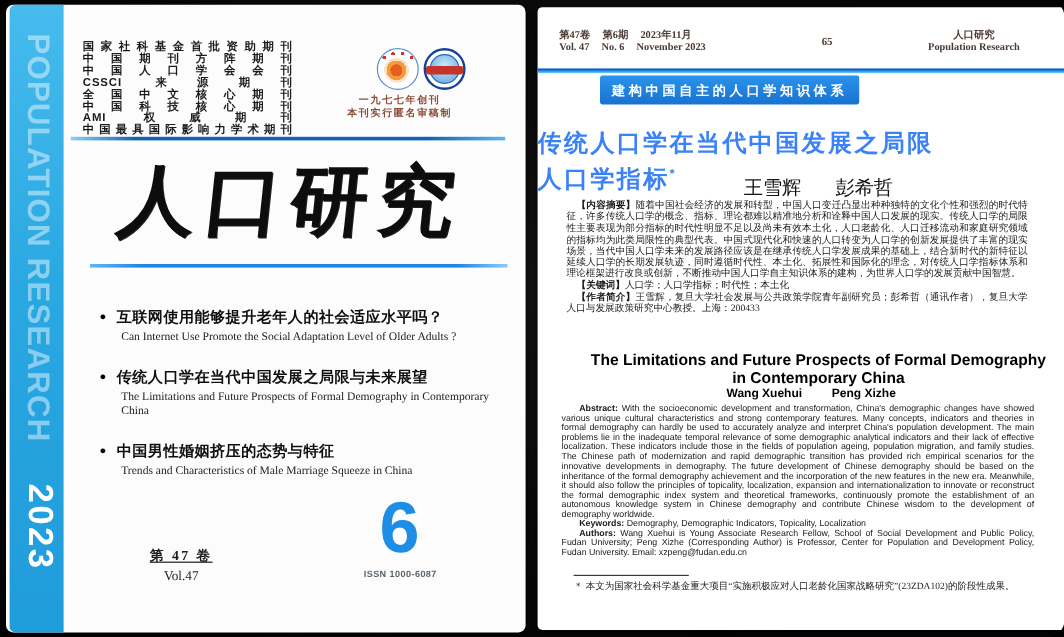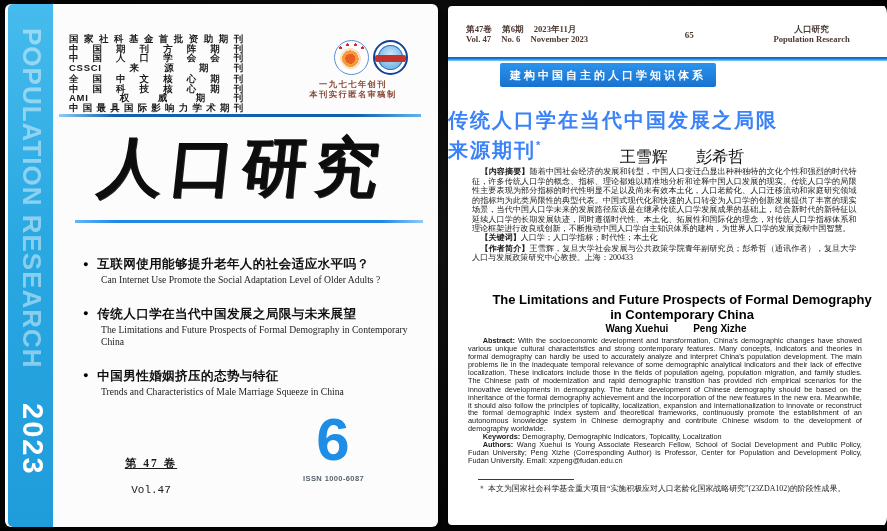--- a/index.html
+++ b/index.html
@@ -4,21 +4,21 @@
 <style>
   html,body{margin:0;padding:0;background:#000;}
   .frame{position:relative;width:887px;height:531px;background:radial-gradient(ellipse at 50% 45%,#1c1c1c 0%,#050505 80%);border-radius:14px;overflow:hidden;font-family:"Liberation Sans",sans-serif;}
   
   .page-left{position:absolute;left:5px;top:4px;width:433px;height:523px;background:#fcfcfc;border-radius:6px;box-shadow:2px 3px 8px rgba(0,0,0,.8);}
   .spine{position:absolute;left:3px;top:0;width:45px;height:100%;background:linear-gradient(180deg,#46bbed 0%,#2aa8e2 45%,#1f9cda 100%);border-radius:5px 0 0 5px;}
   .spine-title{position:absolute;left:8px;top:24px;writing-mode:vertical-rl;font-weight:bold;font-size:26px;letter-spacing:1px;color:rgba(255,255,255,.45);white-space:nowrap;}
   .spine-year{position:absolute;left:8px;top:399px;writing-mode:vertical-rl;font-weight:bold;font-size:29px;letter-spacing:2px;color:#ffffff;}
   .accolades{position:absolute;left:64px;top:30px;width:243px;transform:scale(.72);transform-origin:0 0;color:#1b1b1b;}
   .accolade{font-weight:bold;font-size:13.2px;line-height:13.7px;text-align:justify;text-align-last:justify;letter-spacing:1px;}
-  .badges{position:absolute;left:316px;top:36px;width:100px;text-align:center;}
+  .badges{position:absolute;left:296px;top:36px;width:100px;text-align:center;}
   .emblem{width:35px;height:35px;border-radius:50%;display:inline-block;position:relative;vertical-align:top;box-sizing:border-box;}
   .emblem-phoenix{background:#fff;border:1.5px solid #5b8fd0;margin-right:4px;}
   .emblem-phoenix::before{content:"";position:absolute;left:5px;top:5px;right:5px;bottom:5px;border-radius:50%;
     background:radial-gradient(circle at 45% 55%,#e85d20 0 28%,#f59b3c 28% 46%,rgba(245,155,60,.3) 46% 58%,transparent 58%);}
   .emblem-phoenix::after{content:"";position:absolute;left:3px;right:3px;top:2px;height:7px;
     background:radial-gradient(circle 1.5px at 8% 70%,#d32f2f 98%,transparent),radial-gradient(circle 1.5px at 35% 25%,#d32f2f 98%,transparent),radial-gradient(circle 1.5px at 65% 25%,#d32f2f 98%,transparent),radial-gradient(circle 1.5px at 92% 70%,#d32f2f 98%,transparent);}
   .emblem-globe{background:#fff;border:2px solid #16419b;}
   .emblem-globe::before{content:"";position:absolute;left:3px;top:3px;right:3px;bottom:3px;border-radius:50%;
     background:radial-gradient(circle at 50% 40%,#cde9fa,#7cb9e6 65%,#4f93cc);box-shadow:inset 0 0 0 1px #2f6db3;}
   .emblem-globe::after{content:"";position:absolute;left:0;right:0;top:13px;height:7px;background:#c4342b;border-radius:2px;}
@@ -28,21 +28,21 @@
   .calligraphy{position:absolute;left:46px;right:4px;top:120px;text-align:center;font-family:"DejaVu Serif",serif;font-weight:900;font-size:64px;letter-spacing:8px;color:#0d0d0d;transform:skewX(-6deg);text-shadow:1px 1px 0 #222;}
   .cover-rule2{position:absolute;left:70px;top:216px;width:348px;height:3px;background:linear-gradient(90deg,#64b5f6,#1e88e5 12% 88%,#90caf9);}
   .articles{position:absolute;left:78px;top:252px;width:462px;transform:scale(.72);transform-origin:0 0;}
   .article{margin-bottom:27px;}
   .a-zh-row{display:flex;align-items:flex-start;}
   .bullet{font-size:13px;line-height:22px;margin-right:12px;color:#000;}
   .a-zh{font-weight:bold;font-size:17.5px;line-height:22px;color:#0f0f0f;letter-spacing:.5px;}
   .a-en{margin-left:25px;margin-top:3px;font-family:"Liberation Serif",serif;font-size:13.4px;line-height:17px;color:#222;}
   .vol-block{position:absolute;left:108px;top:452px;width:76px;text-align:center;font-family:"Liberation Serif",serif;color:#1d1d1d;}
   .vol-zh{font-size:11.5px;letter-spacing:2px;font-weight:bold;text-decoration:underline;}
-  .vol-en{font-size:11px;margin-top:13px;font-family:Liberation Mono, monospace;}
+  .vol-en{font-size:11px;margin-top:3px;}
   .issue-six{position:absolute;left:298px;top:407px;width:60px;text-align:center;font-weight:bold;font-size:60px;line-height:58px;color:#1d8de5;}
   .issn{position:absolute;left:276px;top:470px;width:146px;transform:scale(.72);transform-origin:0 0;text-align:center;font-size:10.5px;letter-spacing:.5px;color:#58636b;font-weight:bold;}
   
   .page-right{position:absolute;left:448px;top:6px;width:468px;height:519px;background:#ffffff;border-radius:4px;box-shadow:-2px 3px 8px rgba(0,0,0,.8);}
   .rp-header{position:absolute;left:18px;top:18px;width:590px;transform:scale(.72);transform-origin:0 0;display:flex;color:#4c3a33;font-family:"Liberation Serif",serif;font-weight:bold;font-size:12px;line-height:14px;}
   .hdr-left{width:250px;}
   .hdr-left .row span{margin-right:14px;}
   .hdr-page{flex:1;text-align:center;padding-top:8px;font-size:12.5px;}
   .hdr-right{width:220px;text-align:center;}
   .rp-rule{position:absolute;left:0;top:51px;width:100%;height:4px;background:linear-gradient(180deg,#1565c0 0 30%,#2196f3 55%,#7fd0f7 100%);}
@@ -148,21 +148,21 @@
         <div>Population Research</div>
       </div>
     </div>
 
     <div class="rp-rule"></div>
 
     <div class="series-banner">建构中国自主的人口学知识体系</div>
 
     <div class="article-title">
       <div>传统人口学在当代中国发展之局限</div>
-      <div><span>来源期刊</span><sup>*</sup></div>
+      <div><span>人口学指标</span><sup>*</sup></div>
     </div>
 
     <div class="authors-zh">
       <span>王雪辉</span>
       <span>彭希哲</span>
     </div>
 
     <div class="zh-block">
       <p><span class="zh-label">【内容摘要】</span><span>随着中国社会经济的发展和转型，中国人口变迁凸显出种种独特的文化个性和强烈的时代特征，许多传统人口学的概念、指标、理论都难以精准地分析和诠释中国人口发展的现实。传统人口学的局限性主要表现为部分指标的时代性明显不足以及尚未有效本土化，人口老龄化、人口迁移流动和家庭研究领域的指标均为此类局限性的典型代表。中国式现代化和快速的人口转变为人口学的创新发展提供了丰富的现实场景，当代中国人口学未来的发展路径应该是在继承传统人口学发展成果的基础上，结合新时代的新特征以延续人口学的长期发展轨迹，同时遵循时代性、本土化、拓展性和国际化的理念，对传统人口学指标体系和理论框架进行改良或创新，不断推动中国人口学自主知识体系的建构，为世界人口学的发展贡献中国智慧。</span></p>
       <p><span class="zh-label">【关键词】</span><span>人口学；人口学指标；时代性；本土化</span></p>

